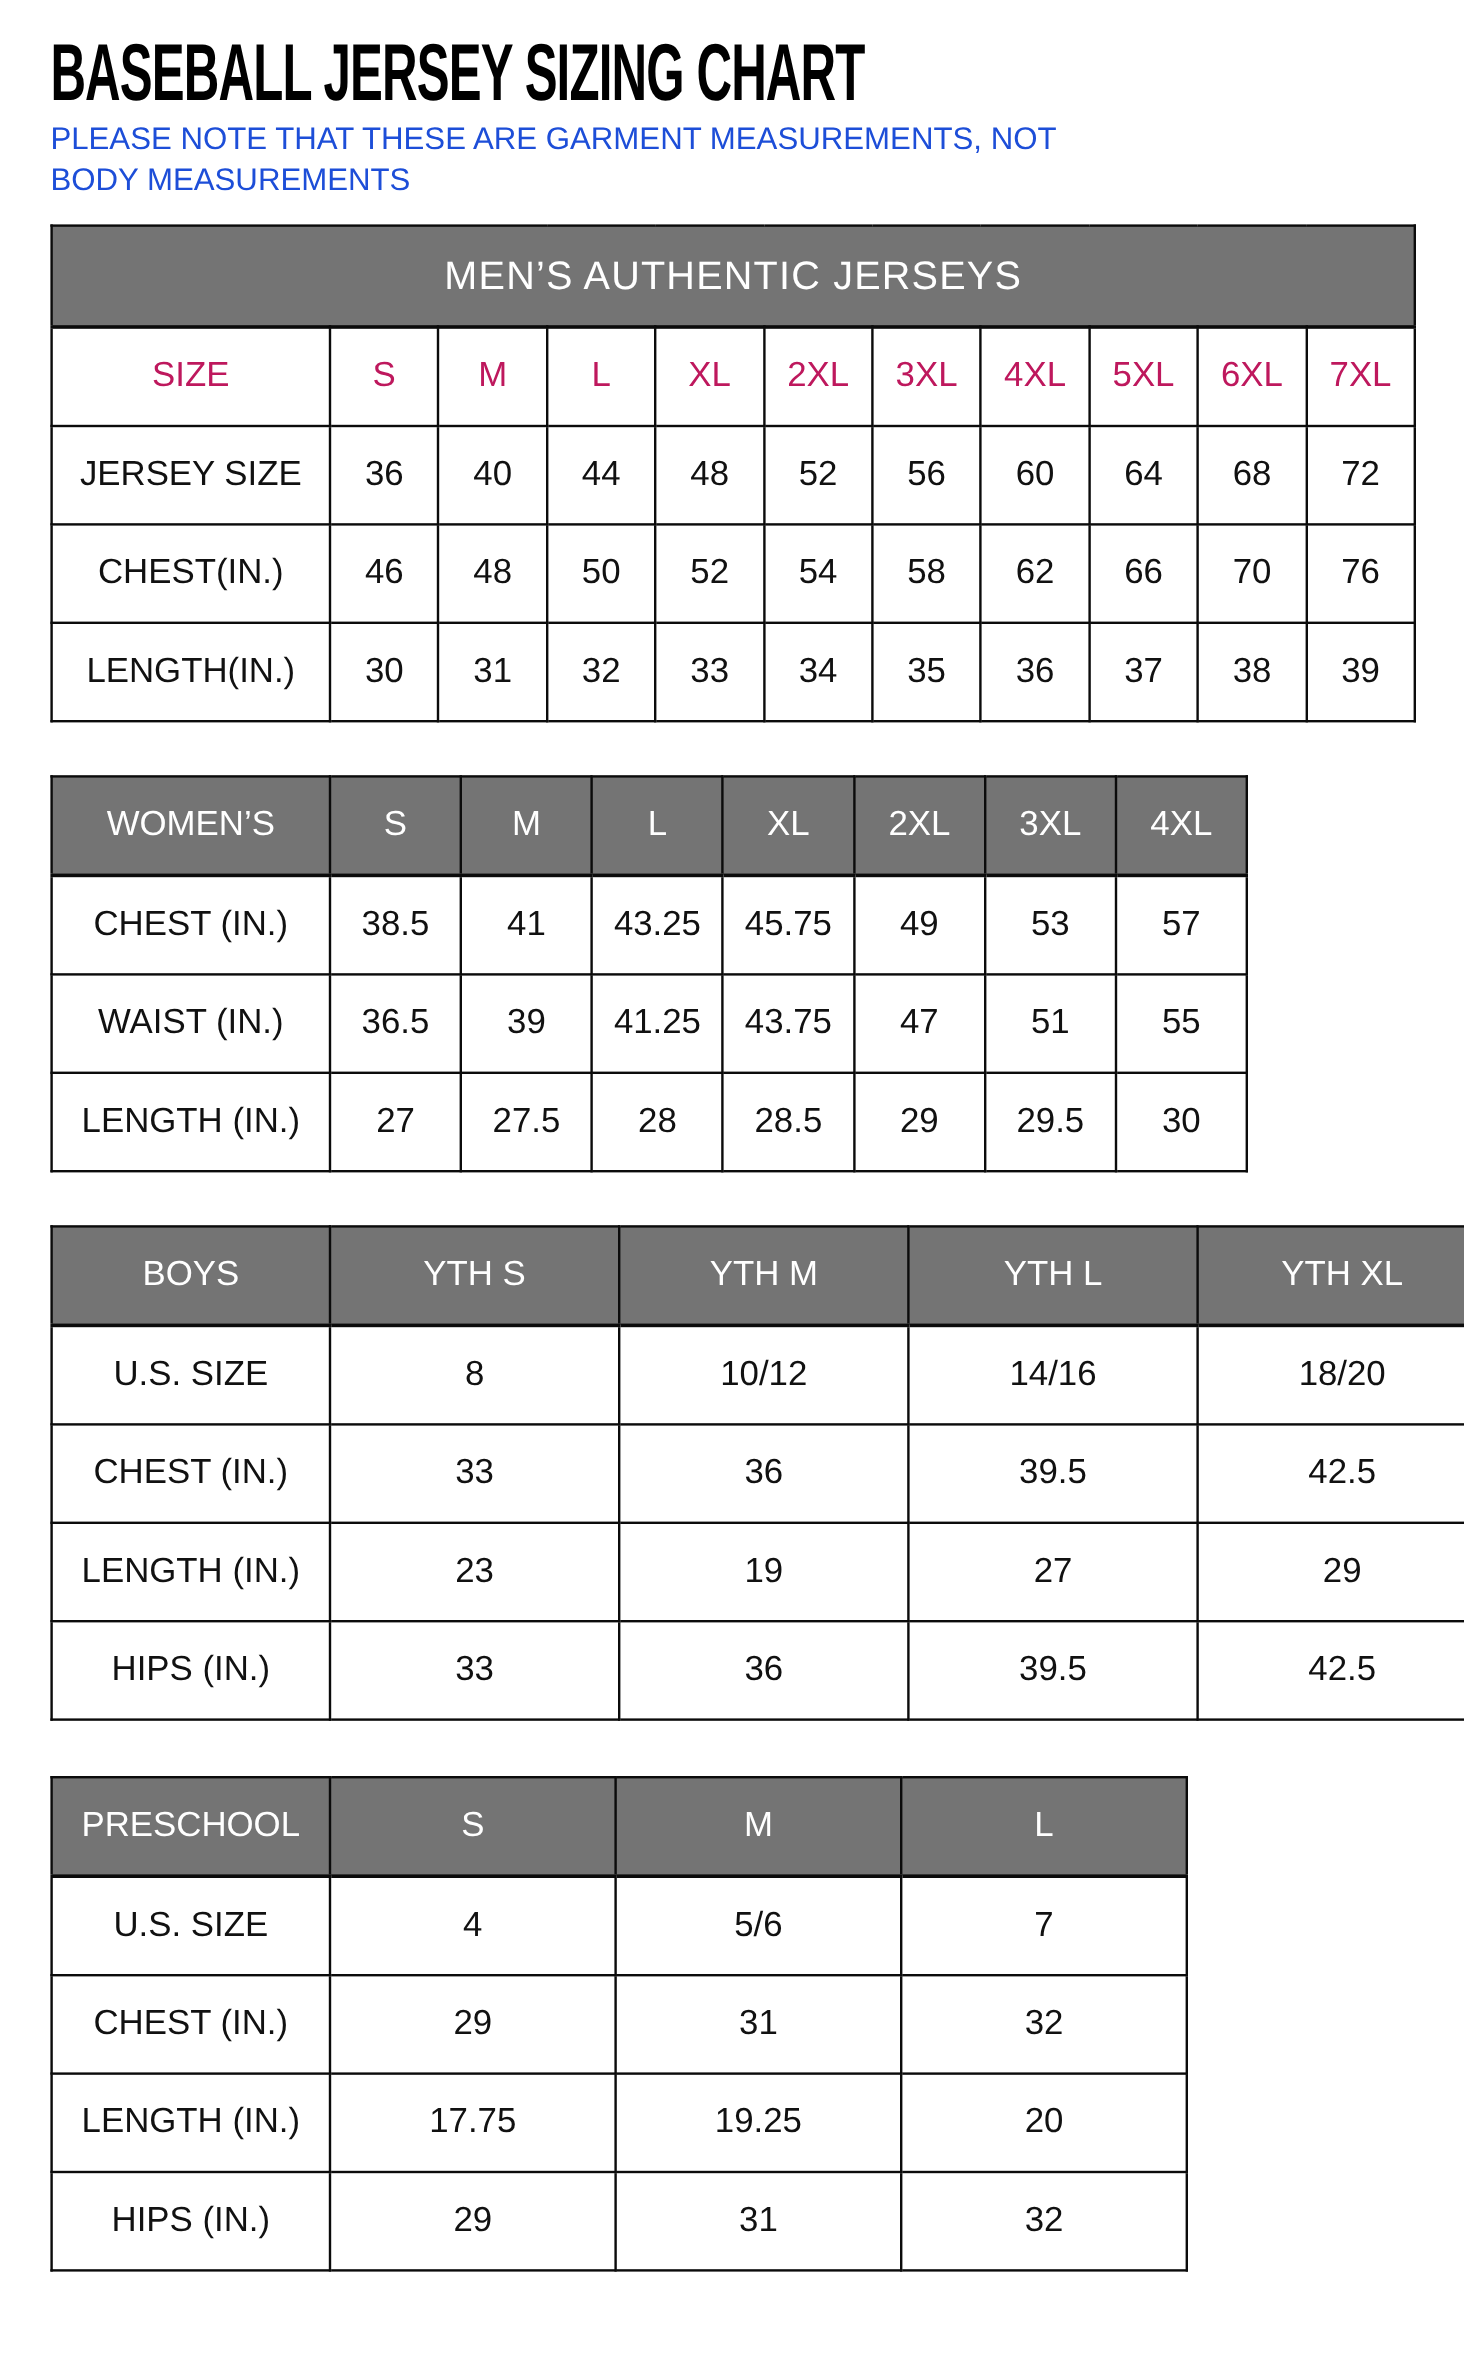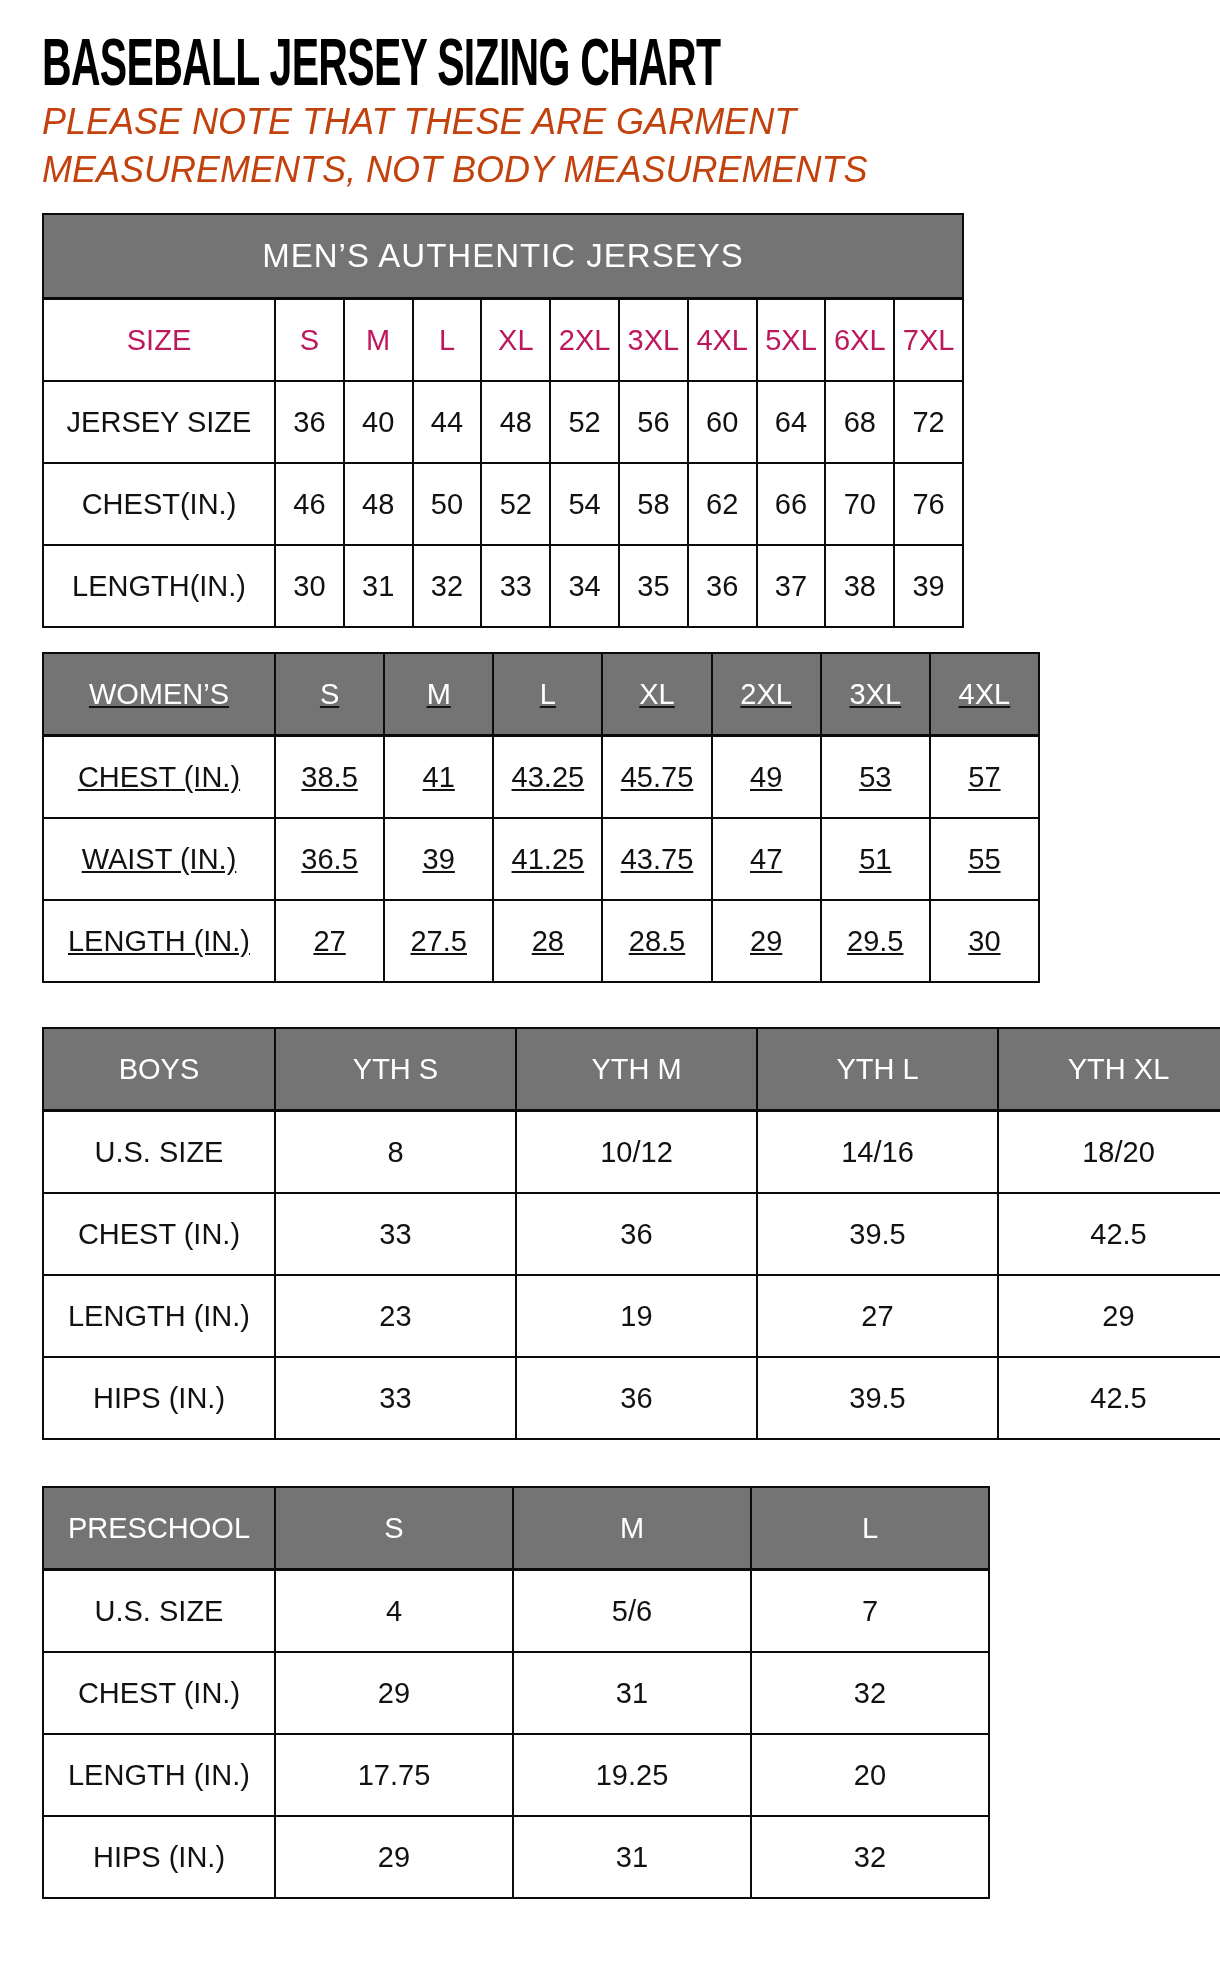--- a/index.html
+++ b/index.html
@@ -22,24 +22,23 @@
     font-weight: 700;
     color: #000000;
     letter-spacing: -1px;
     white-space: nowrap;
     transform: scale(0.72, 1.18);
     transform-origin: left top;
   }
   .note {
     margin-top: 8px;
     max-width: 885px;
-    font-size: 36px;
+    font-size: 26px;
     line-height: 1.32;
-    color: #c2410c;
-    font-style: italic;
+    color: #1d4ed8;
   }
   table.size-table {
     border-collapse: collapse;
     table-layout: fixed;
     text-align: center;
   }
   table.size-table td, table.size-table th {
     border: 2px solid #0b0b0b;
     height: 80px;
     padding: 0;
@@ -62,22 +61,22 @@
   }
   tr.header-row.plain th {
     background: #ffffff;
     color: #be185d;
   }
   td.row-label {
     font-size: 28px;
     line-height: 1.12;
     padding: 0 10px;
   }
-  .mens      { width: 922px; margin-top: 20px; padding-left: 20px; }
-  .womens    { width: 998px;  margin-top: 24px; text-decoration: underline; }
+  .mens      { width: 1138px; margin-top: 20px; padding-left: 20px; }
+  .womens    { width: 998px;  margin-top: 44px; }
   .boys      { width: 1198px;  margin-top: 44px; }
   .preschool { width: 948px;  margin-top: 46px; }
 </style>
 </head>
 <body>
 
 <div class="page">
 
   <h1 class="title">BASEBALL JERSEY SIZING CHART</h1>
 

